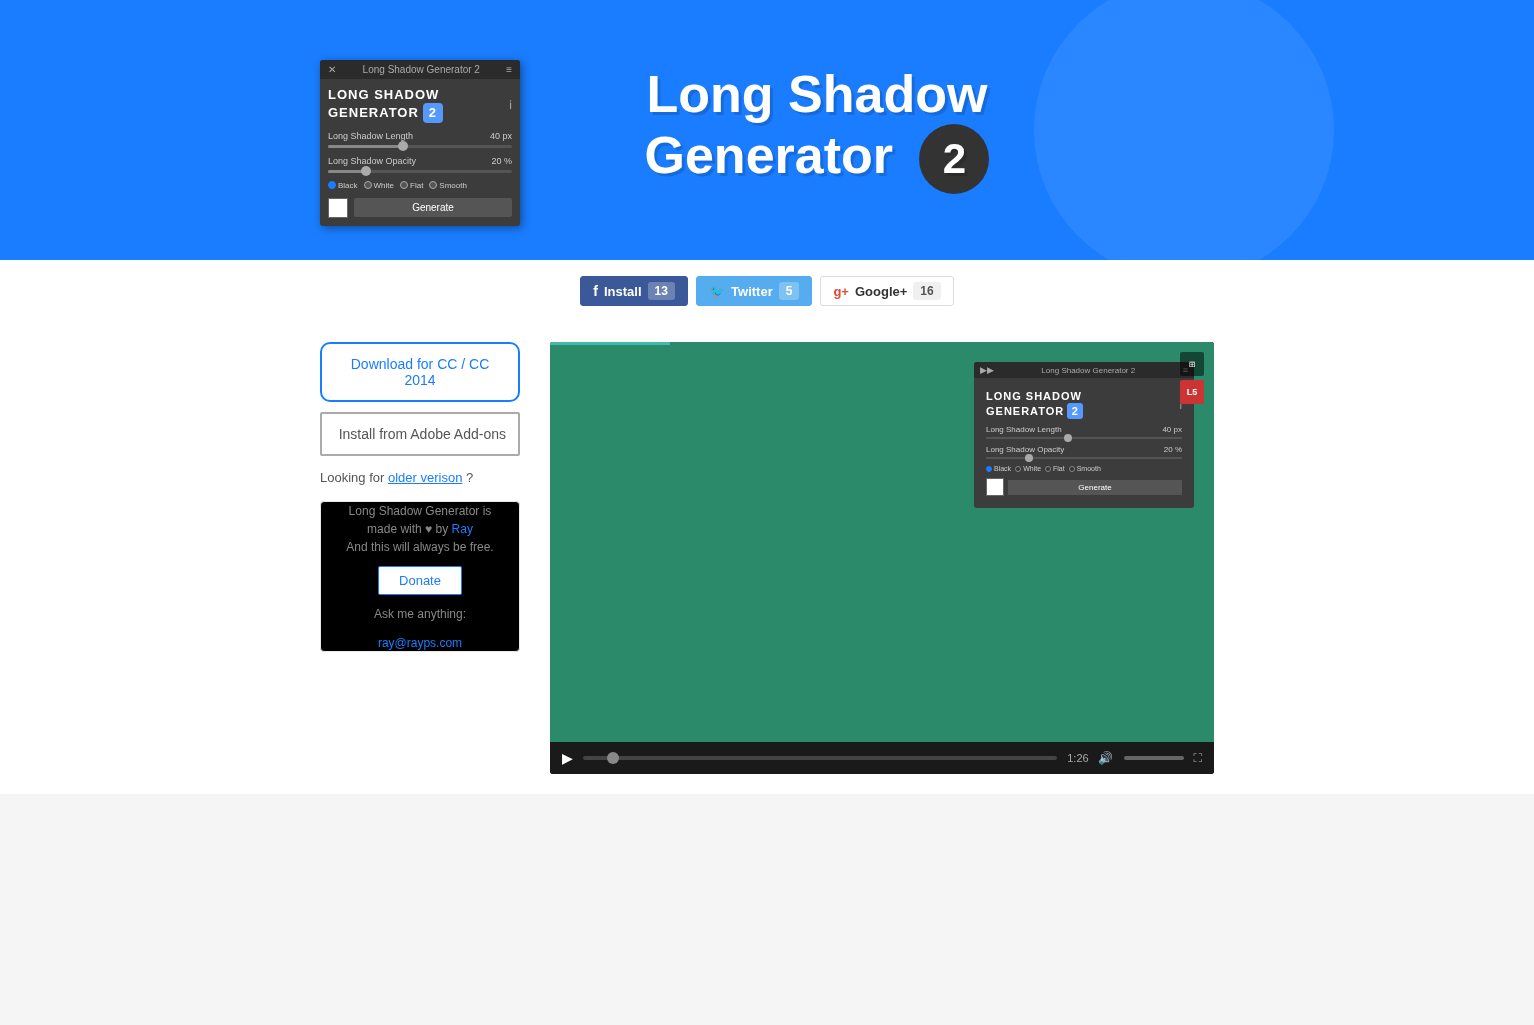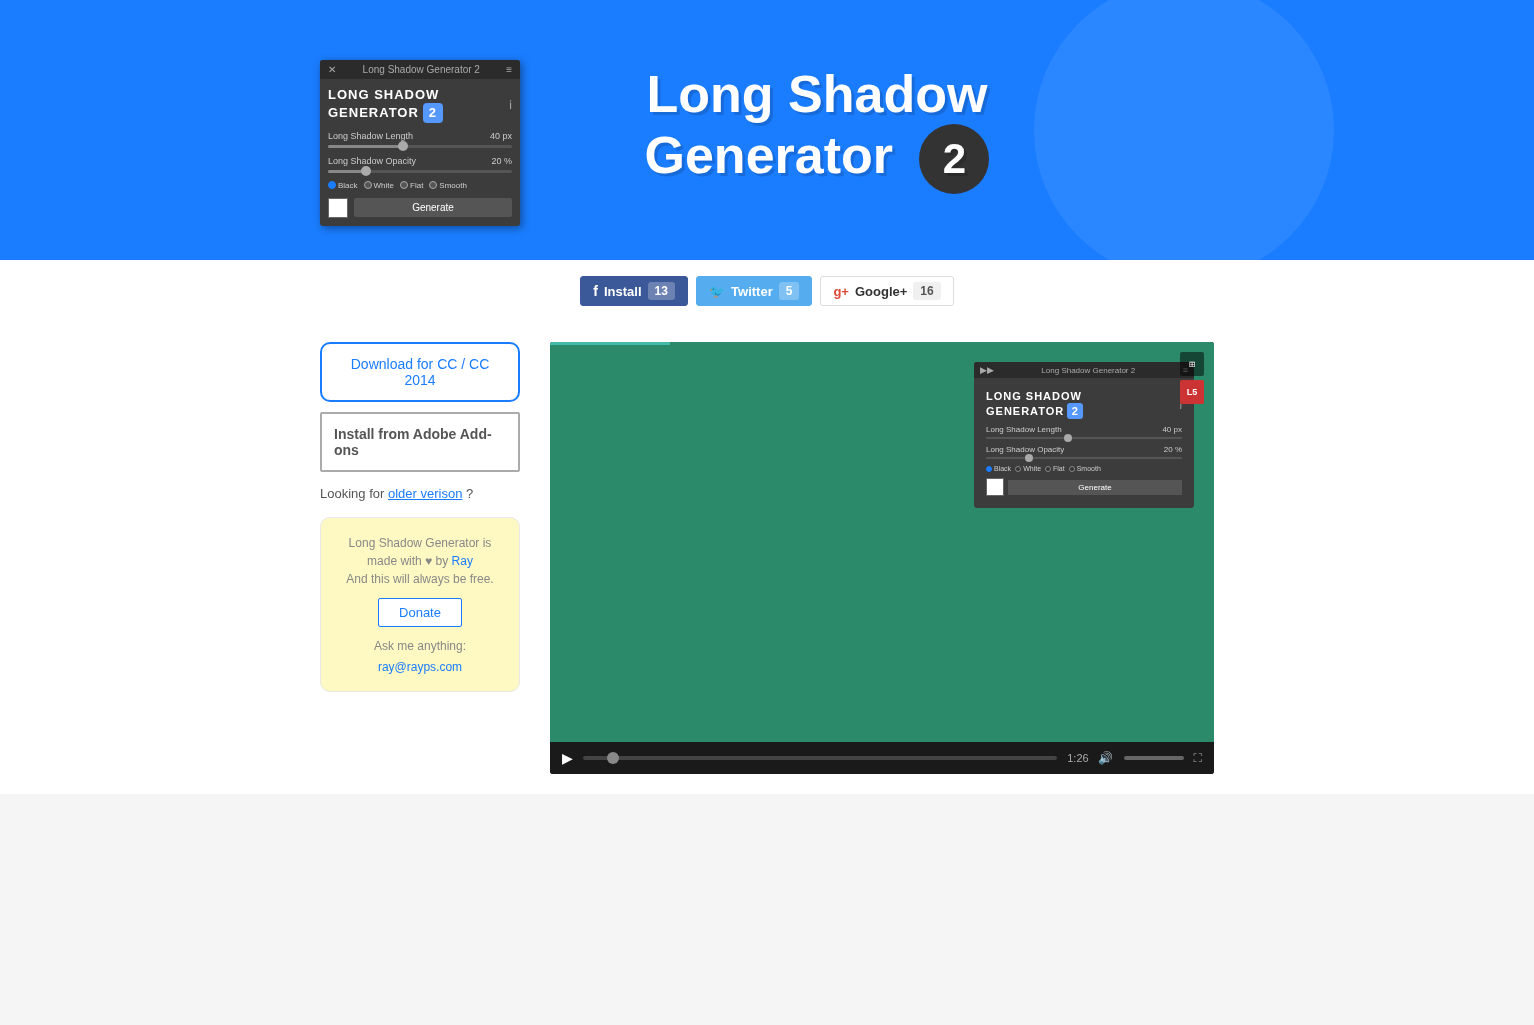--- a/index.html
+++ b/index.html
@@ -302,48 +302,47 @@
       cursor: pointer;
       border-radius: 10px;
       margin-bottom: 10px;
       text-decoration: none;
     }
 
     .install-btn {
       display: block;
       width: 100%;
       padding: 12px;
-      text-align: left;
+      text-align: right;
       border: 2px solid #aaa;
       color: #555;
       background: #fff;
       font-size: 14px;
       cursor: pointer;
       border-radius: 2px;
       margin-bottom: 14px;
       text-decoration: none;
-      font-weight: bold;
     }
 
     .older-version-text {
       color: #555;
       font-size: 13px;
       margin-bottom: 16px;
     }
 
     .older-version-link {
       color: #1a7dff;
       text-decoration: underline;
     }
 
     .info-box {
-      background: #fef9c3;
+      background: #000000;
       border: 1px solid #e8e8e8;
-      border-radius: 10px;
-      padding: 16px;
+      border-radius: 4px;
+      padding: 0;
       text-align: center;
     }
 
     .info-box-text {
       color: #888;
       font-size: 12px;
       line-height: 1.5;
       margin-bottom: 10px;
     }
 
@@ -361,21 +360,21 @@
       font-size: 13px;
       cursor: pointer;
       border-radius: 2px;
       margin-bottom: 12px;
       text-decoration: none;
     }
 
     .contact-text {
       color: #888;
       font-size: 12px;
-      margin-bottom: 4px;
+      margin-bottom: 12px;
     }
 
     .email-link {
       color: #1a7dff;
       text-decoration: none;
       font-size: 12px;
       margin-top: 44px;
     }
 
     

